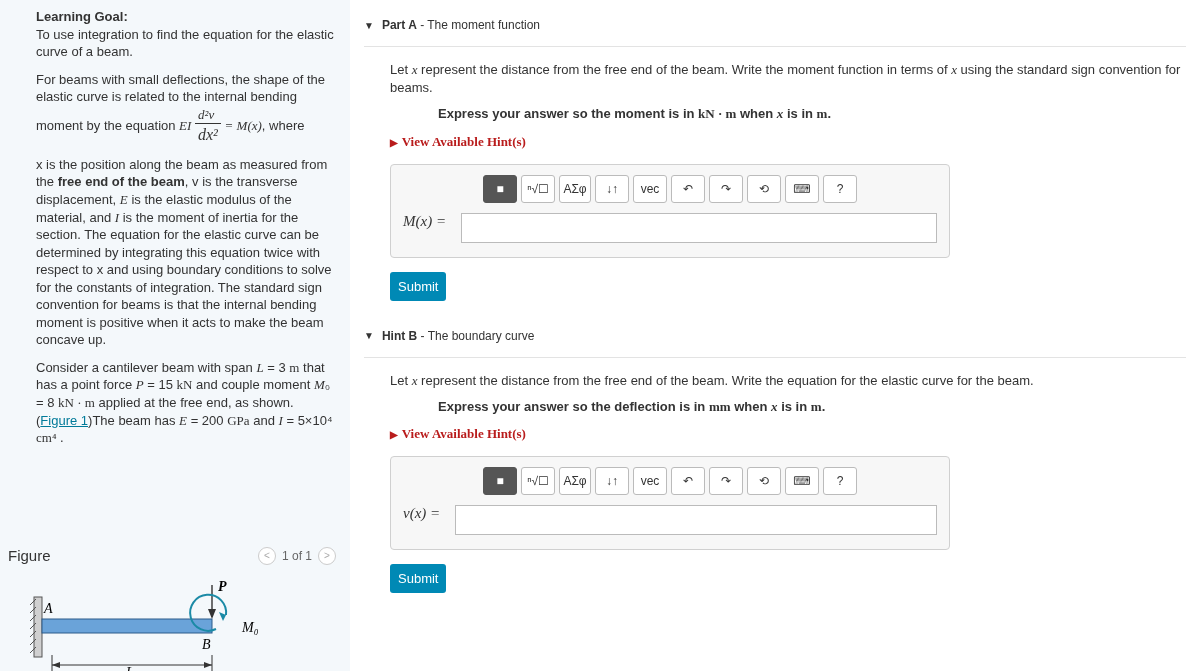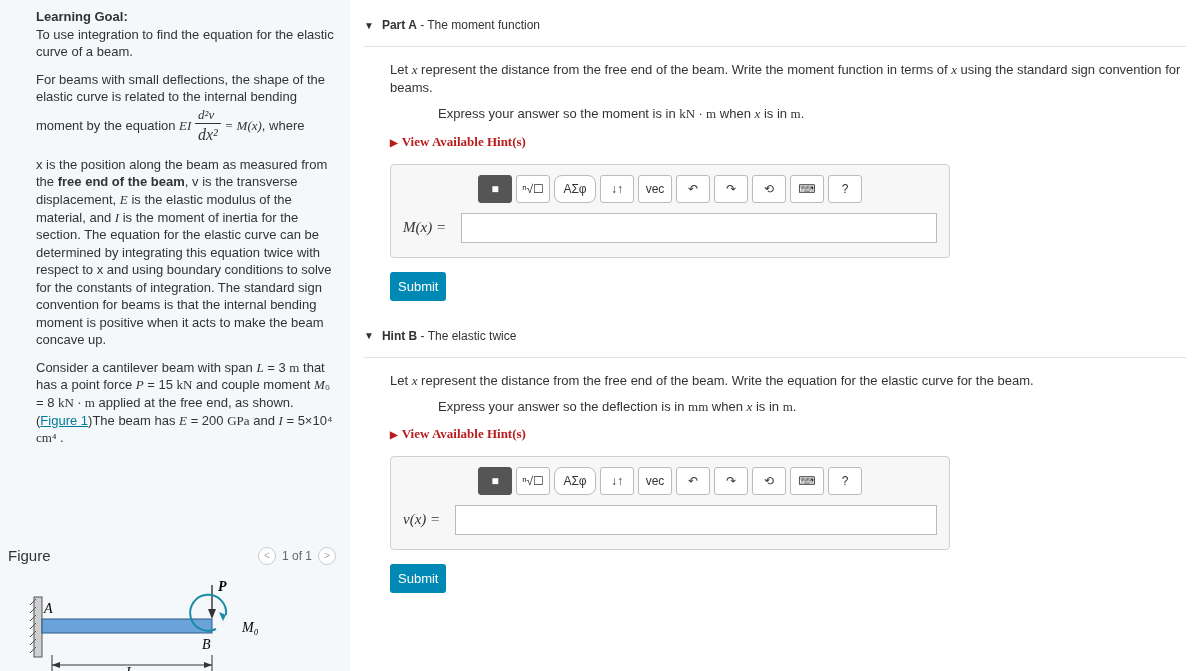--- a/index.html
+++ b/index.html
@@ -20,30 +20,30 @@
   .pager-btn { width: 18px; height: 18px; border: 1px solid #ccc; border-radius: 50%; display: flex; align-items: center; justify-content: center; font-size: 10px; color: #aaa; background: #fff; }
   .beam-svg { display: block; margin: 12px 0 0 8px; }
 
   .part { margin-bottom: 18px; }
   .part-header { display: flex; align-items: center; gap: 8px; padding: 10px 0 14px 0; border-bottom: 1px solid #e3e3e3; margin-bottom: 14px; cursor: pointer; }
   .part-header .tri { font-size: 10px; color: #333; }
   .part-title { font-size: 12px; }
   .part-title b { font-weight: bold; }
   .part-body { padding: 0 0 0 26px; font-size: 13px; }
   .qtext { margin-bottom: 8px; line-height: 1.4; }
-  .qtext b, .express b { font-weight: normal; padding-left: 48px; }
+  .qtext b, .express b { font-weight: bold; padding-left: 48px; }
   .hints { color: #b91c1c; font-weight: bold; font-size: 13px; margin: 10px 0 14px 0; cursor: pointer; font-family: Liberation Serif, serif; }
   .hints .tri { font-size: 10px; margin-right: 4px; }
 
   .answer-box { border: 1px solid #d0d0d0; border-radius: 4px; background: #f7f7f7; width: 560px; padding: 10px 12px 14px 12px; margin-bottom: 14px; }
   .toolbar { display: flex; gap: 4px; margin-bottom: 10px; justify-content: center; }
   .tb-btn { width: 34px; height: 28px; border: 1px solid #bbb; border-radius: 3px; background: #fff; display: flex; align-items: center; justify-content: center; font-size: 12px; color: #333; cursor: pointer; }
   .tb-btn.dark { background: #555; color: #fff; border-color: #555; }
-  .tb-btn.wide { width: 42px; border-radius: 8px; }
-  .ans-row { display: flex; align-items: center; gap: 15px; }
+  .tb-btn.wide { width: 32px; }
+  .ans-row { display: flex; gap: 15px; }
   .ans-label { font-family: 'Times New Roman', serif; font-style: italic; font-size: 15px; }
   .ans-input { flex: 1; height: 30px; border: 1px solid #bbb; background: #fff; padding: 4px 6px; font-size: 13px; }
   .submit-btn { background: #0089b5; color: #fff; border: none; border-radius: 3px; padding: 7px 8px; font-size: 13px; cursor: pointer; }
   .serif { font-family: 'Times New Roman', serif; }
 </style>
 </head>
 <body>
 
 <div class="left-col">
   <div class="lg-text">
@@ -129,21 +129,21 @@
           <input class="ans-input" type="text" style="">
         </div>
       </div>
       <button class="submit-btn">Submit</button>
     </div>
   </div>
 
   <div class="part">
     <div class="part-header">
       <span class="tri">▼</span>
-      <span class="part-title"><b>Hint B</b><span> - The elastic twice</span></span>
+      <span class="part-title"><b>Hint B</b><span> - The boundary curve</span></span>
     </div>
     <div class="part-body">
       <div class="qtext">Let <span class="eq">x</span> represent the distance from the free end of the beam. Write the equation for the elastic curve for the beam.</div>
       <div class="qtext express"><b>Express your answer so the deflection is in <span class="serif">mm</span> when <span class="eq">x</span> is in <span class="serif">m</span>.</b></div>
       <div class="hints"><span class="tri">▶</span><span>View Available Hint(s)</span></div>
       <div class="answer-box">
         <div class="toolbar">
           <span class="tb-btn dark">■</span>
           <span class="tb-btn">ⁿ√☐</span>
           <span class="tb-btn wide">ΑΣφ</span>

